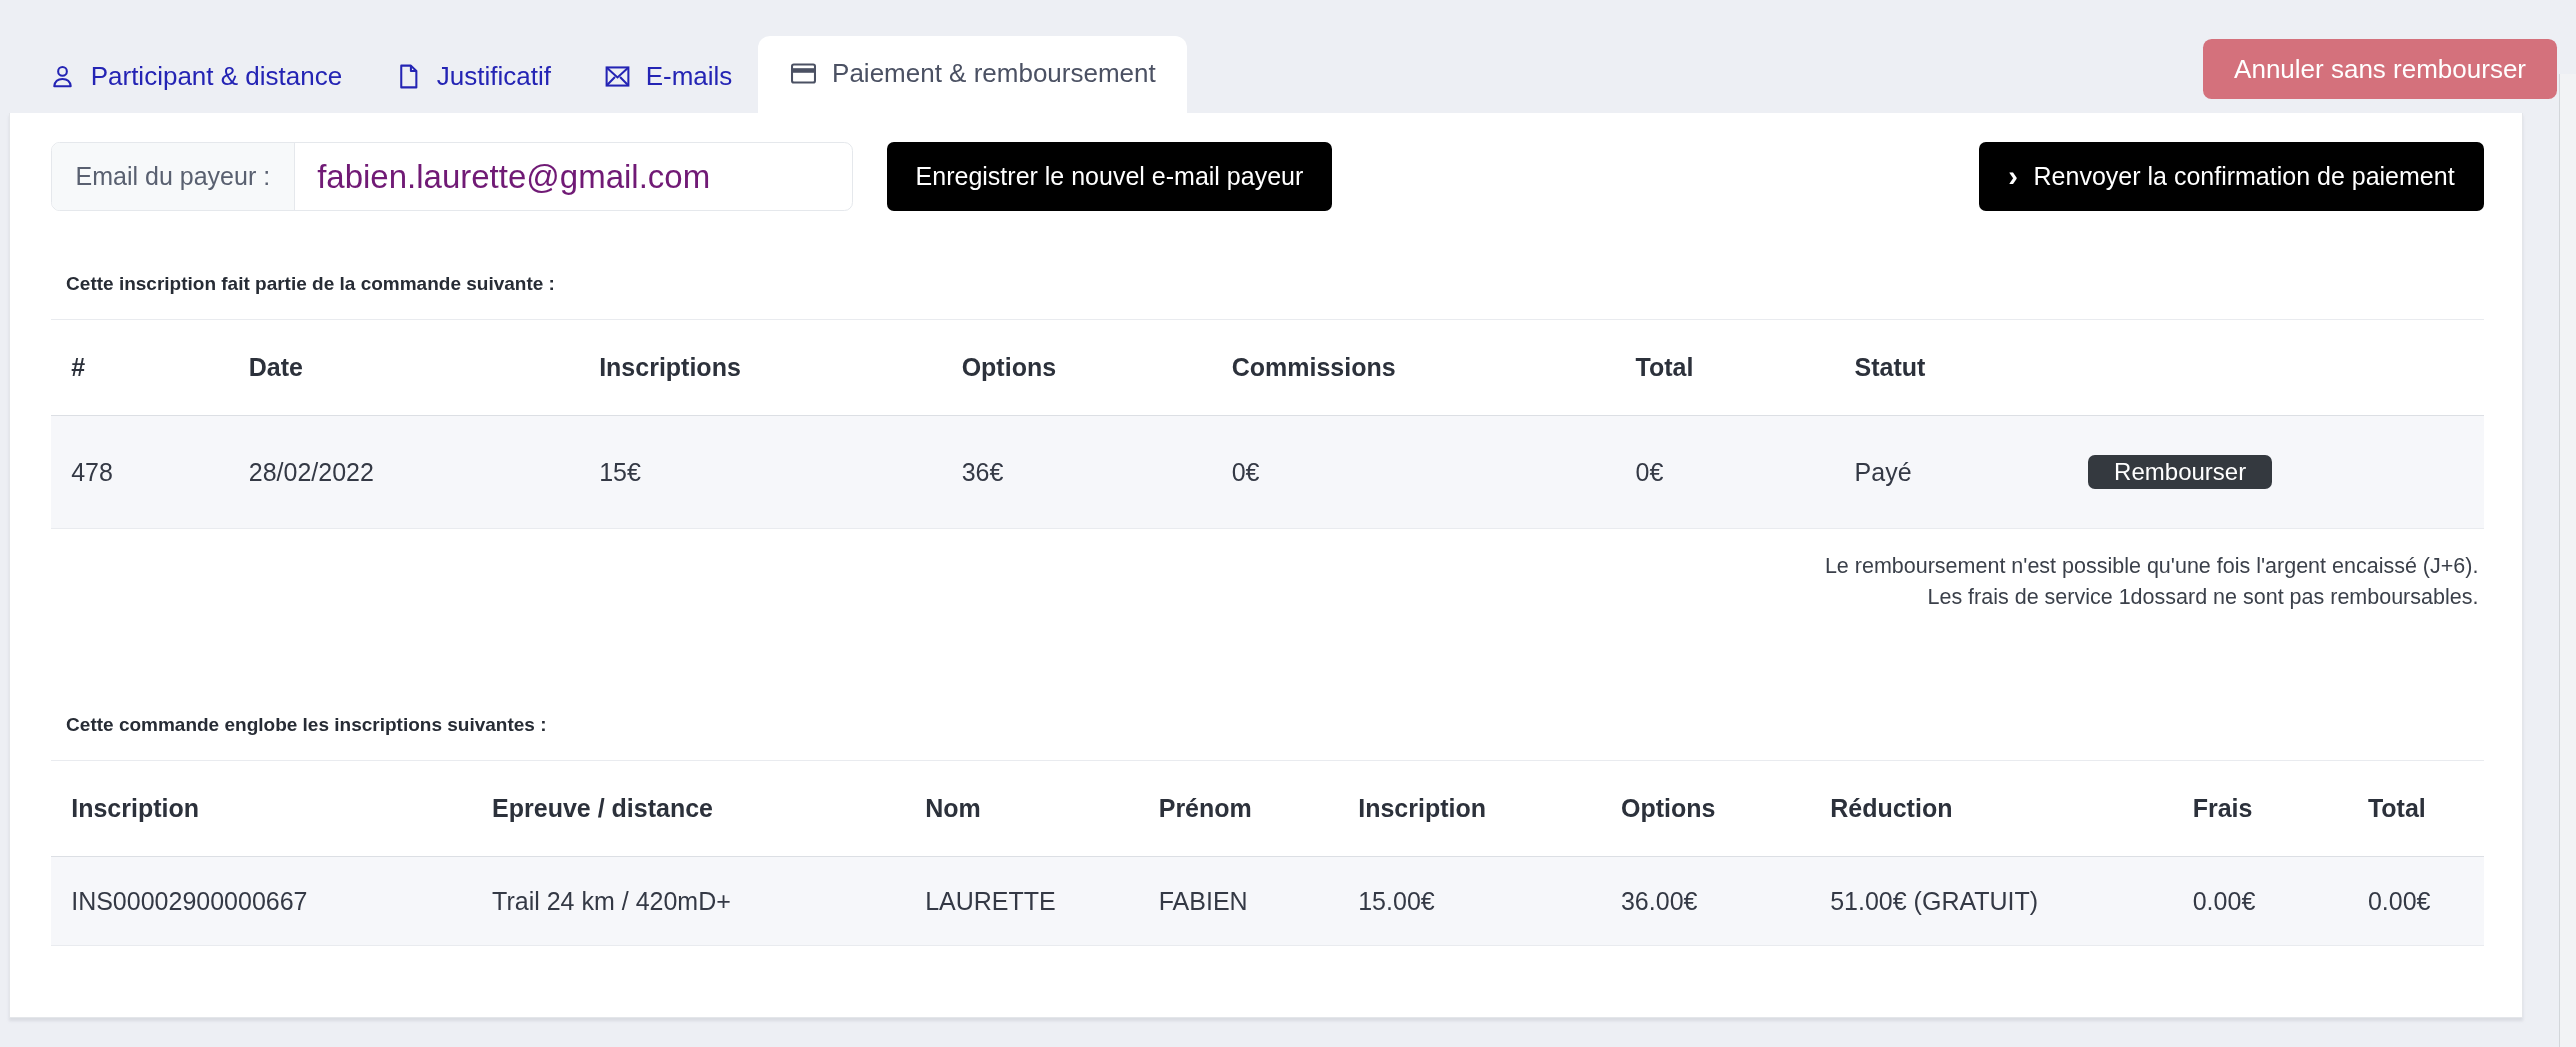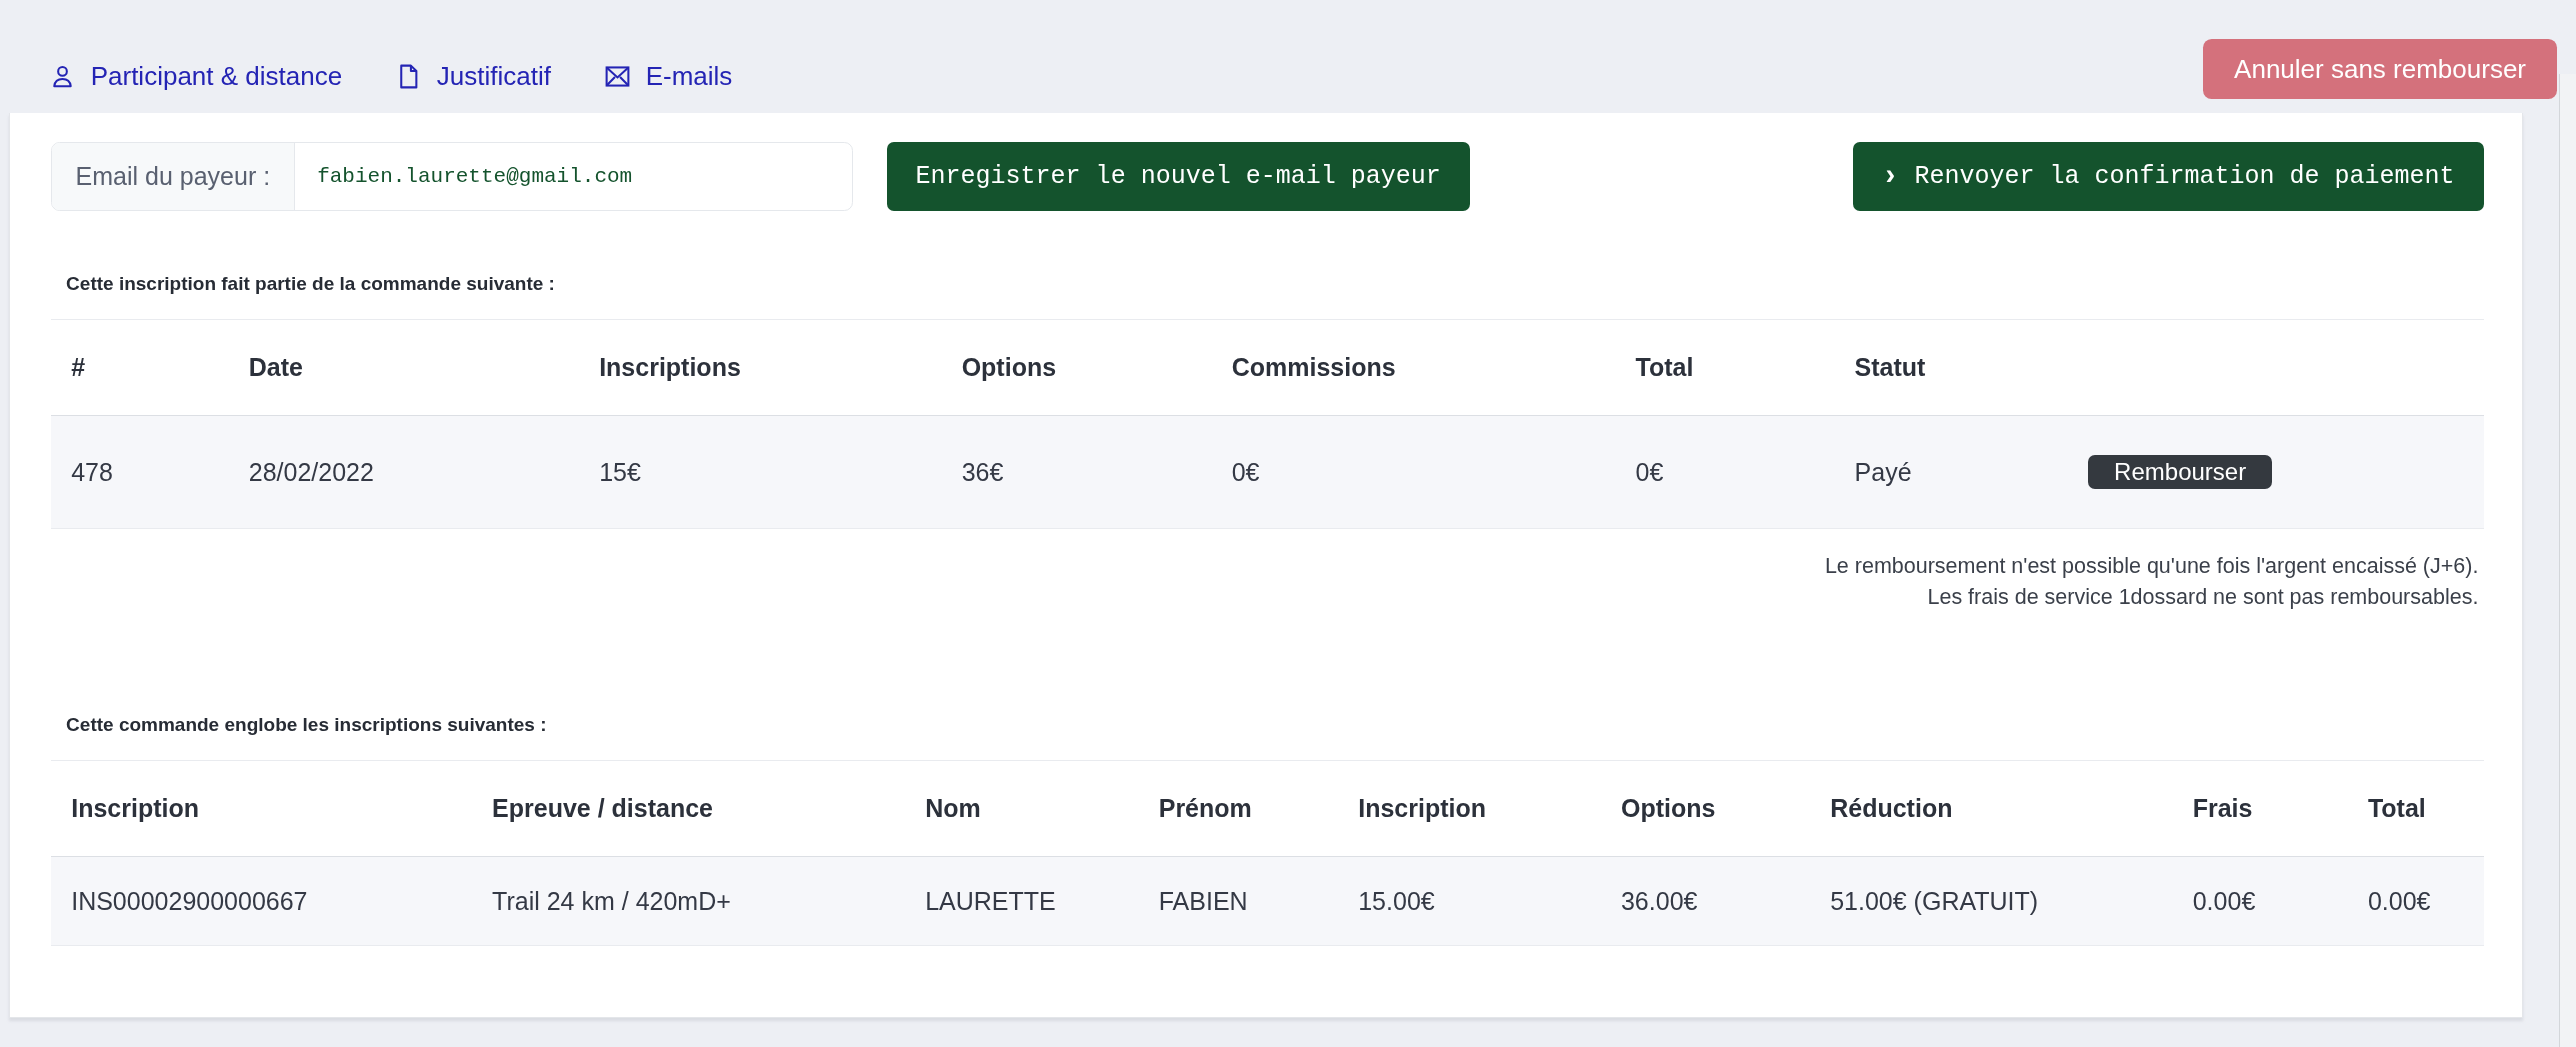--- a/index.html
+++ b/index.html
@@ -57,27 +57,27 @@
     width:802px; height:69px; display:flex; overflow:hidden;
     border:1.7px solid #e5e8ec; border-radius:8.6px; background:#ffffff;
   }
   .input-prepend {
     display:flex; align-items:center; padding:0 24px;
     background:#f7f9fa; border-right:1.7px solid #e5e8ec;
     color:#596070; font-size:25px; white-space:nowrap;
   }
   .input-group input {
     flex:1; min-width:0; border:none; outline:none;
-    font-size:21px; color:#14532d; padding:0 22px;
-    font-family:Liberation Mono, monospace; background:transparent;
+    font-size:33px; color:#701a75; padding:0 22px;
+    font-family:Liberation Sans, sans-serif; background:transparent;
   }
   .btn-dark {
-    height:69px; background:#14532d; color:#ffffff; border:none;
+    height:69px; background:#000000; color:#ffffff; border:none;
     border-radius:6.9px; font-size:25px; padding:0 29px;
-    font-family:Liberation Mono, monospace; cursor:pointer; white-space:nowrap;
+    font-family:Liberation Sans, sans-serif; cursor:pointer; white-space:nowrap;
     display:inline-flex; align-items:center; gap:15.5px;
   }
   .save-btn { margin-left:34px; }
   .flex-spacer { flex:1; }
   .chevron { font-size:29px; font-weight:600; line-height:1; }
 
   
   .section-title {
     font-size:19px; font-weight:700; color:#272c35;
     margin:62px 0 0 15.5px;
@@ -138,20 +138,29 @@
     <div class="tab">
       <span>
         <svg viewBox="0 0 24 24">
             <rect x="3" y="4.5" width="18" height="15" fill="none" stroke="currentColor" stroke-width="1.7"></rect>
             <path d="M3 4.5l9 8.3 9-8.3M3 19.5l6.9-7.1M21 19.5l-6.9-7.1" fill="none" stroke="currentColor" stroke-width="1.7"></path>
           </svg>
       </span>
       <span>E-mails</span>
     </div>
 
+    <div class="tab active">
+      <span>
+        <svg viewBox="0 0 24 24">
+            <rect x="2.5" y="4.5" width="19" height="15" rx="1.5" fill="none" stroke="currentColor" stroke-width="1.7"></rect>
+            <rect x="2.5" y="7.6" width="19" height="3.8" fill="currentColor"></rect>
+          </svg>
+      </span>
+      <span>Paiement &amp; remboursement</span>
+    </div>
 
   </div>
 
   <button class="cancel-btn">Annuler sans rembourser</button>
 </div>
 
 <div class="panel">
 
   <div class="email-row">
     <div class="input-group">

